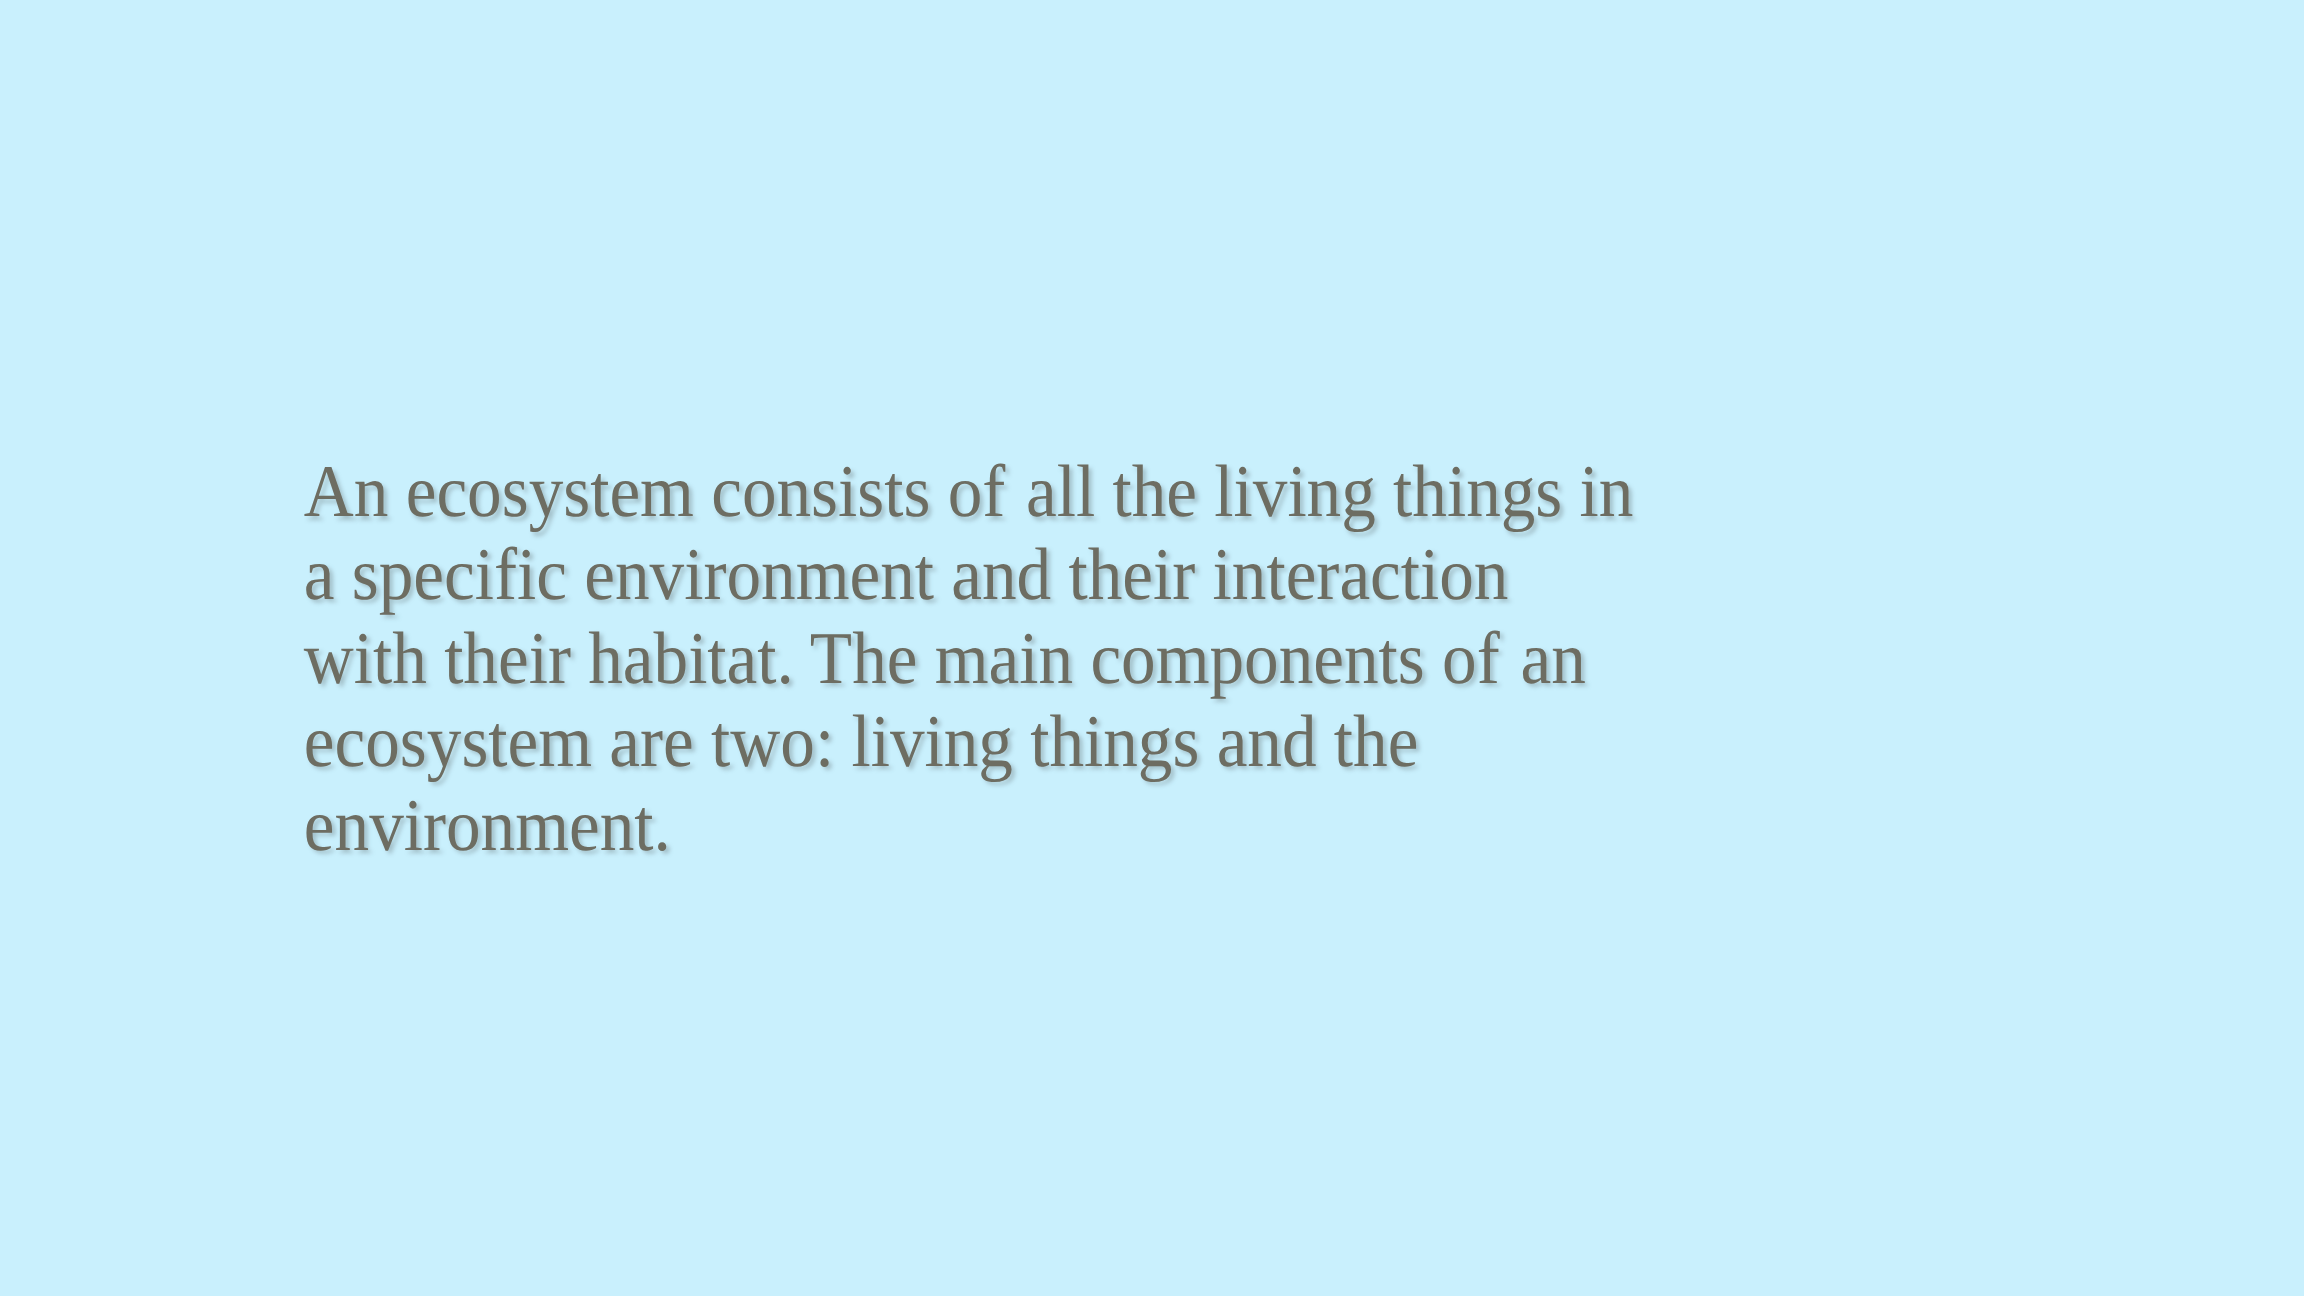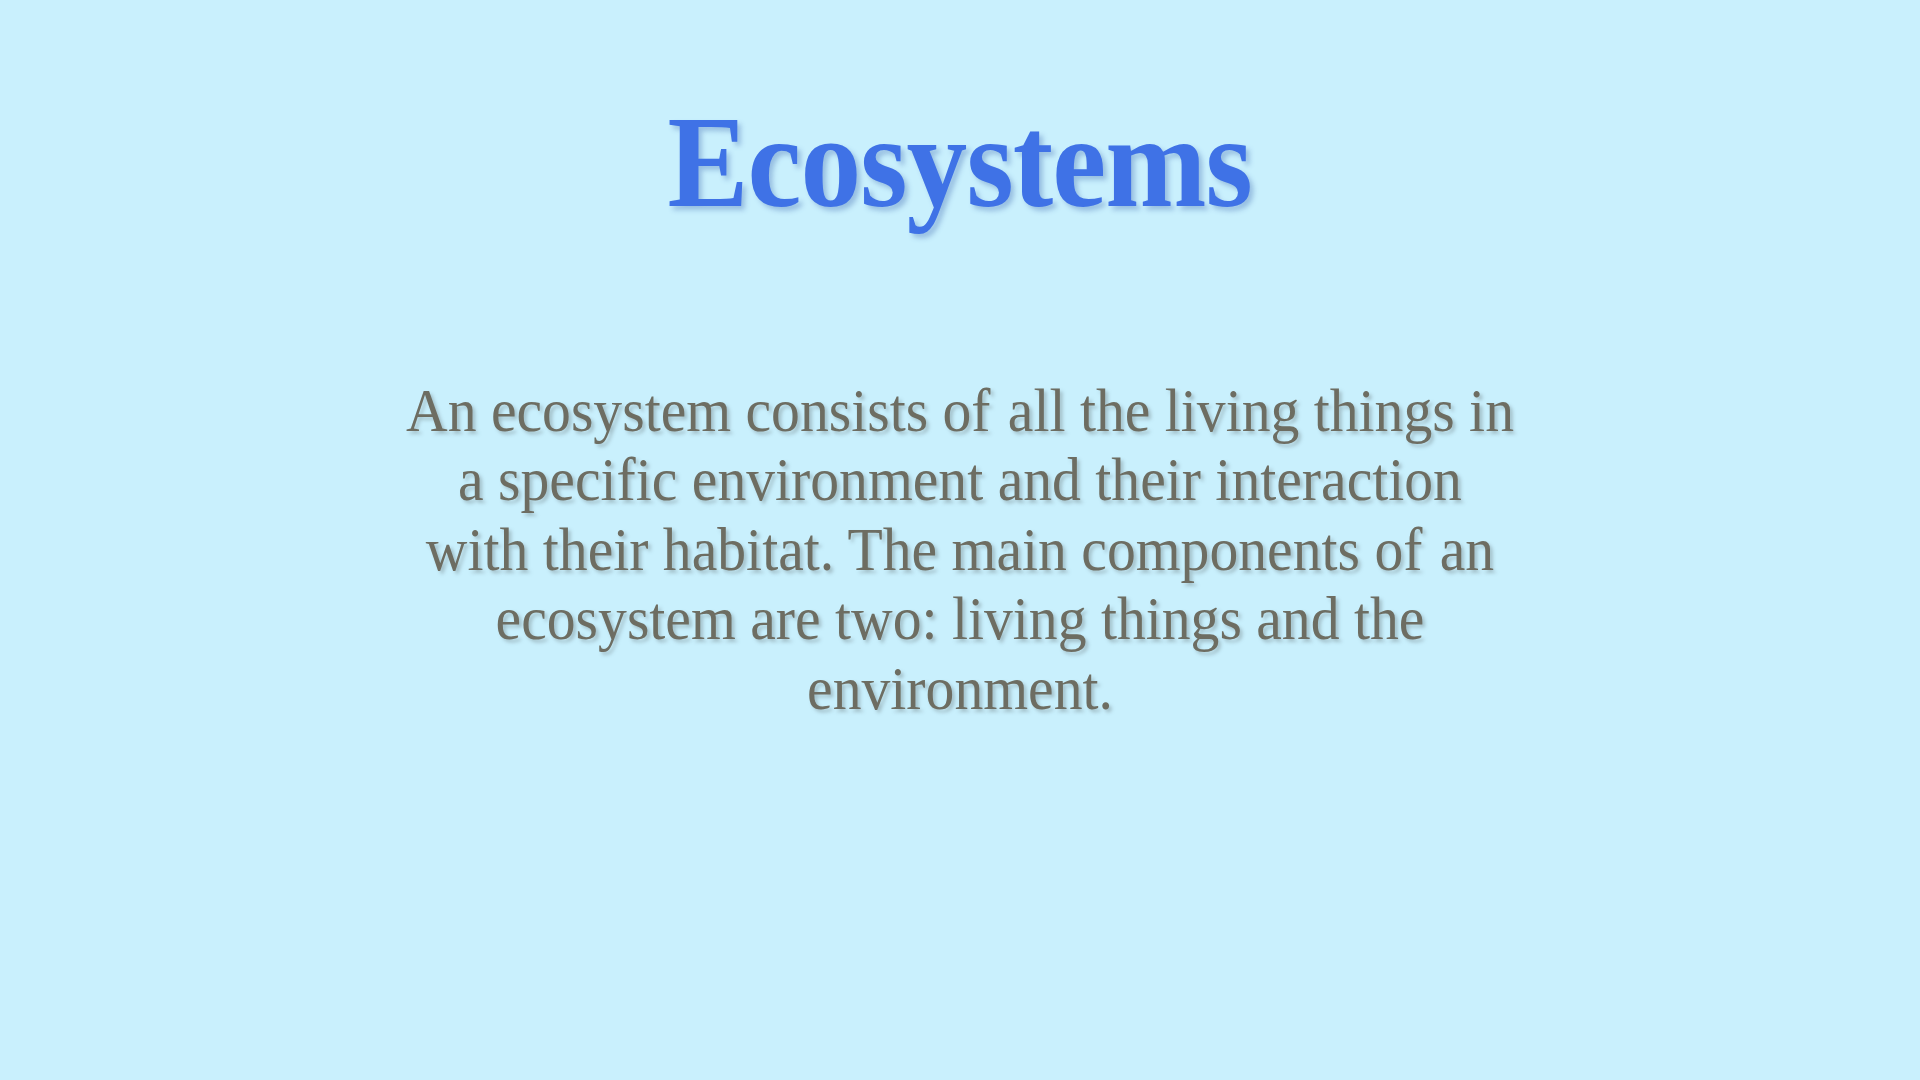--- a/index.html
+++ b/index.html
@@ -46,21 +46,20 @@
     transform-origin: center top;
     white-space: nowrap;
   }
 
   
   #body-block {
     position: absolute;
     left: 200px;
     top: 376px;
     width: 1520px;
-    text-align: center;
   }
 
   #body-paragraph {
     margin: 0;
     font-family: "Liberation Serif", "DejaVu Serif", serif;
     font-weight: normal;
     font-size: 62px;
     line-height: 1.12;
     color: #6d6d62;
     text-shadow: 3px 3px 4px rgba(105, 120, 125, 0.40);
@@ -76,23 +75,20 @@
   .wide-space {
     display: inline-block;
     width: 0.30em;
   }
 </style>
 </head>
 <body>
 
 <div id="slide">
 
-  <div id="title-block">
-    <h1 id="slide-title">Ecosystems</h1>
-  </div>
 
   <div id="body-block">
     <p id="body-paragraph">
       <span class="body-line"><span>An ecosystem consists of</span><span class="wide-space"></span><span>all the living things in</span></span>
       <span class="body-line">a specific environment and their interaction</span>
       <span class="body-line"><span>with their habitat. The main components of</span><span class="wide-space"></span><span>an</span></span>
       <span class="body-line">ecosystem are two: living things and the</span>
       <span class="body-line">environment.</span>
     </p>
   </div>

